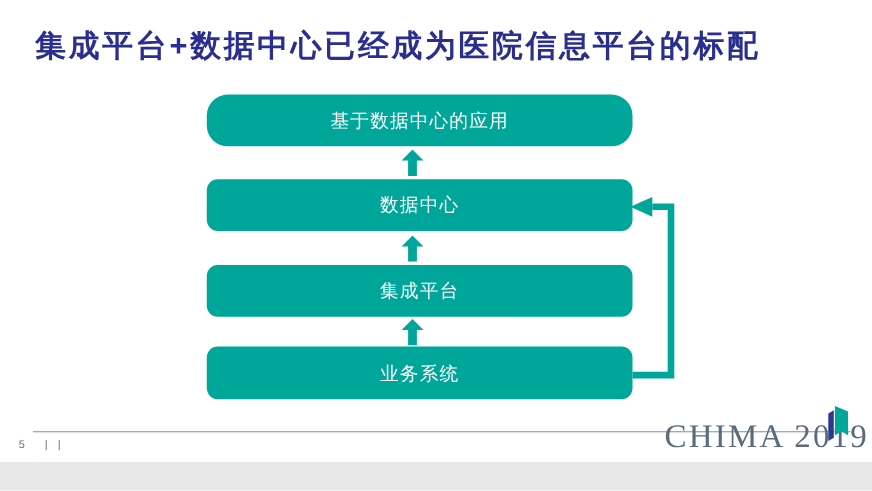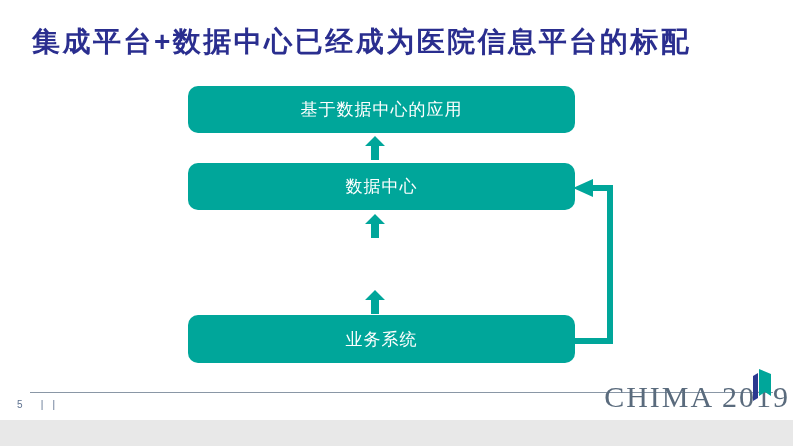--- a/index.html
+++ b/index.html
@@ -23,21 +23,21 @@
     font-family:"Liberation Sans","DejaVu Sans",sans-serif;
     white-space:nowrap;
   }
   .diagram{position:absolute;left:0;top:0;width:793px;height:446px;}
   .box{
     position:absolute;left:188px;width:387px;
     background:var(--accent-teal);border-radius:10px;
     display:flex;align-items:center;justify-content:center;
     color:var(--box-text);font-size:17px;letter-spacing:1px;
   }
-  .box1{top:86px;height:47px;}
+  .box1{top:86px;height:47px;border-radius:19px;}
   .box2{top:163px;height:47px;text-align:center;}
   .box3{top:241px;height:47px;}
   .box4{top:315px;height:48px;}
   .up-arrow{position:absolute;left:365px;width:20px;height:24px;}
   .up-arrow polygon{fill:var(--accent-teal);}
   .ua1{top:136px;}
   .ua2{top:214px;}
   .ua3{top:290px;}
   .feedback{position:absolute;left:565px;top:175px;width:60px;height:175px;}
   .feedback path{fill:none;stroke:var(--accent-teal);stroke-width:6;}
@@ -83,20 +83,23 @@
     </svg>
 
     <div class="box box2">
       <span>数据中心</span>
     </div>
 
     <svg class="up-arrow ua2" viewBox="0 0 20 24">
       <polygon points="10,0 20,10 14,10 14,24 6,24 6,10 0,10"></polygon>
     </svg>
 
+    <div class="box box3">
+      <span>集成平台</span>
+    </div>
 
     <svg class="up-arrow ua3" viewBox="0 0 20 24">
       <polygon points="10,0 20,10 14,10 14,24 6,24 6,10 0,10"></polygon>
     </svg>
 
     <div class="box box4">
       <span>业务系统</span>
     </div>
 
     <svg class="feedback" viewBox="0 0 60 175">

